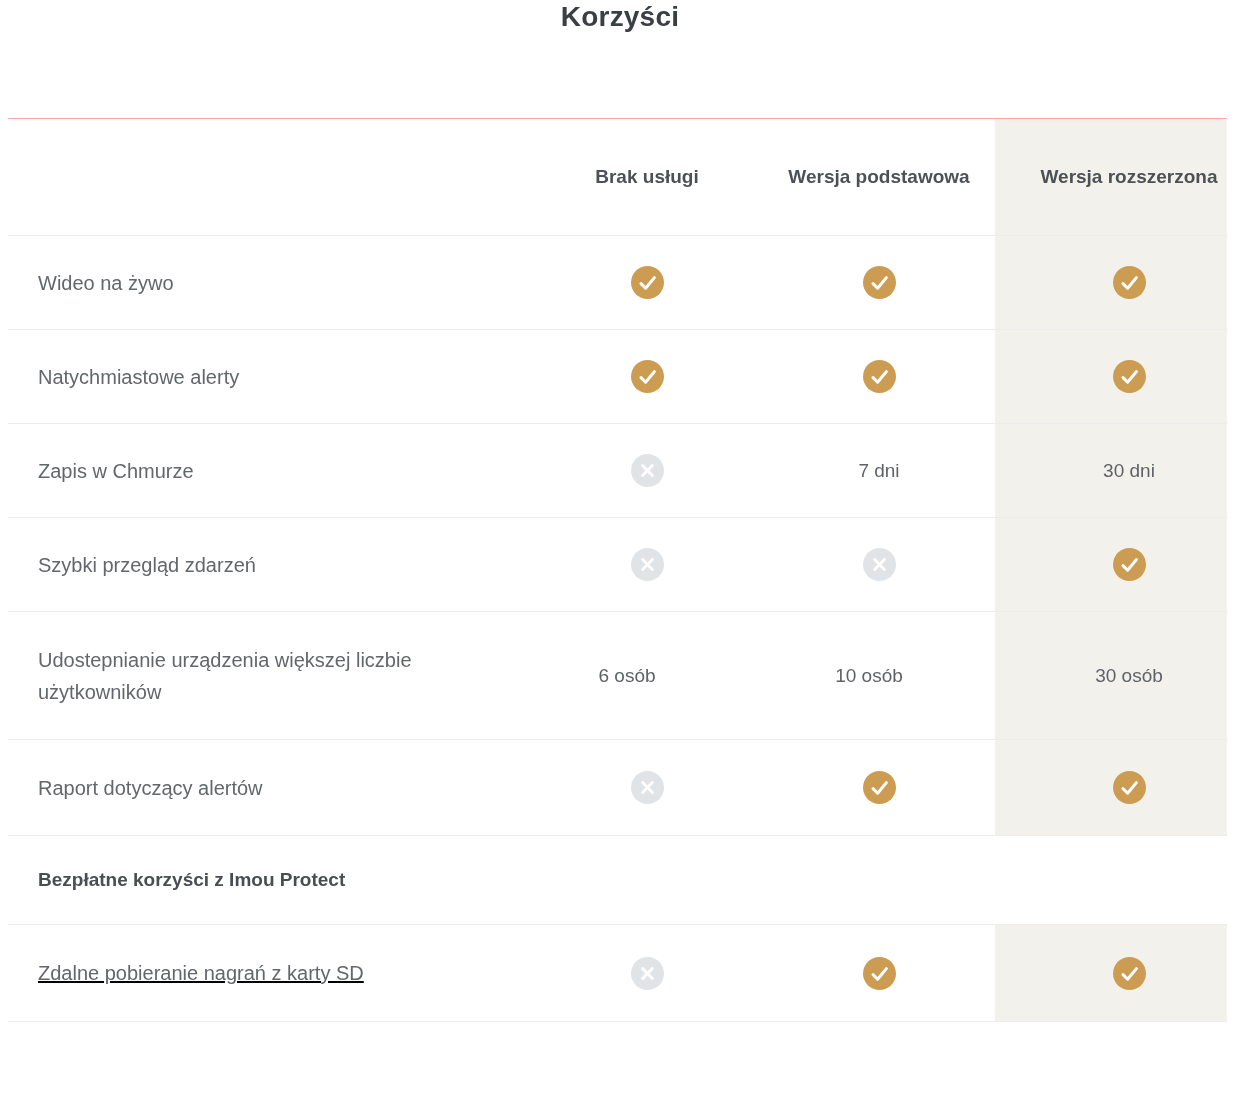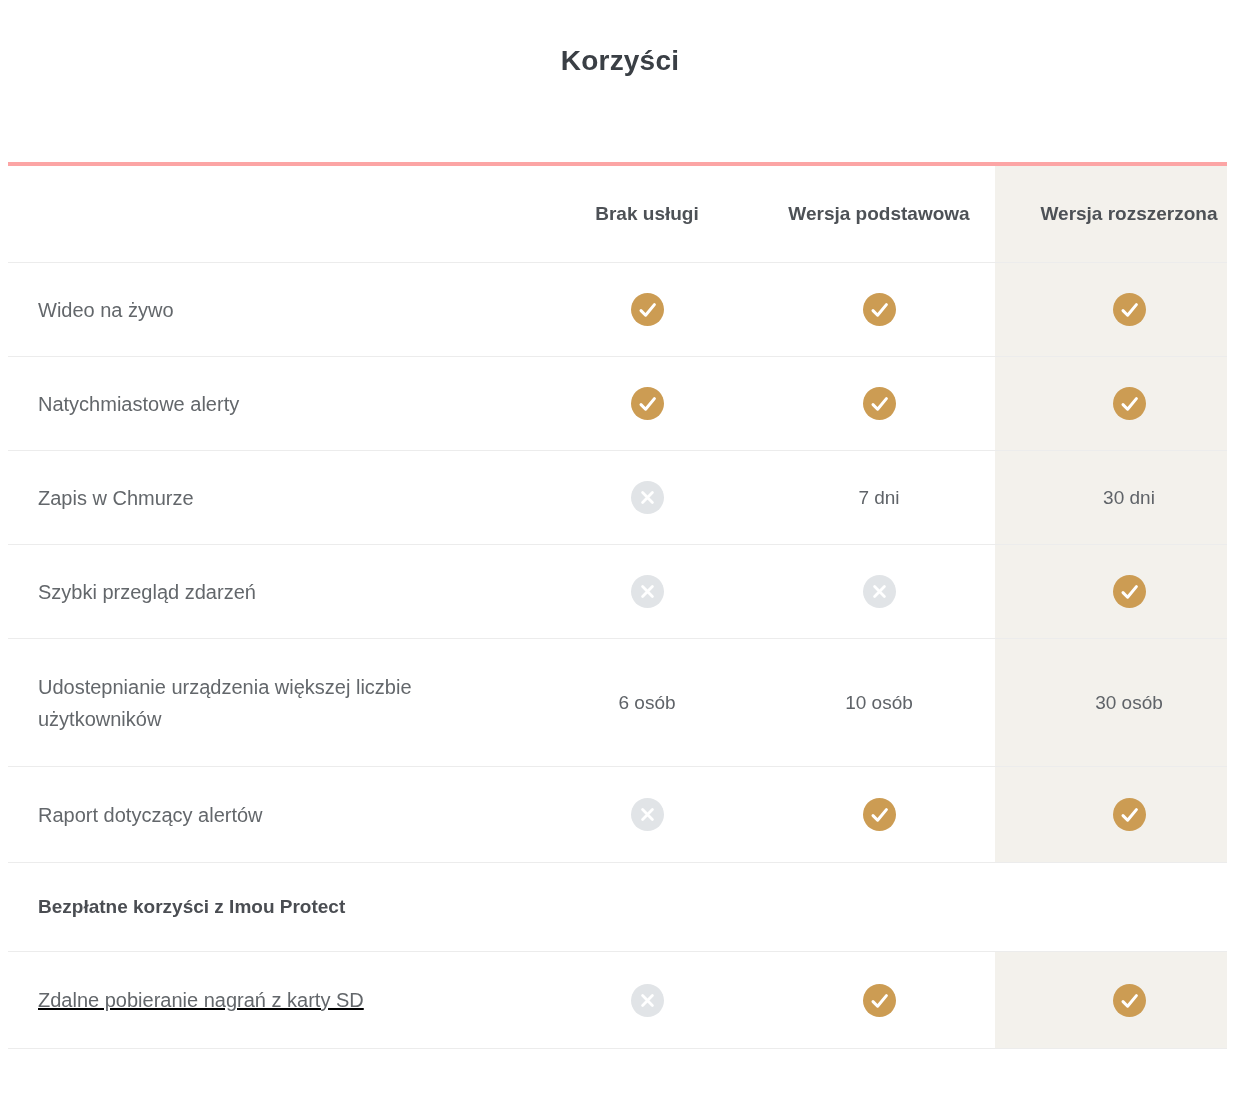--- a/index.html
+++ b/index.html
@@ -10,35 +10,34 @@
     overflow:hidden;
   }
   .page-title {
     padding-top:1px;
     height:44px;
     text-align:center;
     font-size:28px;
     font-weight:600;
     color:#3a3f45;
     letter-spacing:0.2px;
-    margin-top:44px;
   }
   .benefits-table {
     margin-top:74px;
     margin-left:8px;
     width:1219px;
   }
   .trow {
     display:grid;
     grid-template-columns:1fr 232px 232px 232px;
     border-bottom:1px solid #ececec;
   }
-  .trow.header-row { border-top:4px solid #fca5a5; height:101px; }
+  .trow.header-row { border-top:1px solid #fca5a5; height:118px; }
   .trow.std { height:94px;text-align:center; }
-  .trow.tall { height:128px; }
+  .trow.tall { height:128px;gap:10px; }
   .trow.section { height:89px; }
   .trow.r7 { height:96px; }
   .trow.r8 { height:97px;text-decoration:underline; }
   .cell {
     display:flex;
     align-items:center;
     justify-content:center;
   }
   .cell.label {
     justify-content:flex-start;

